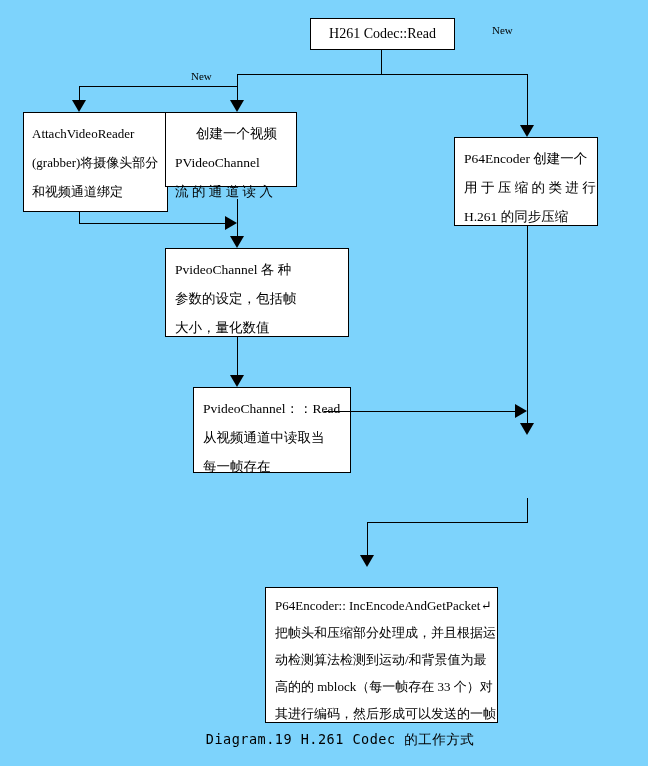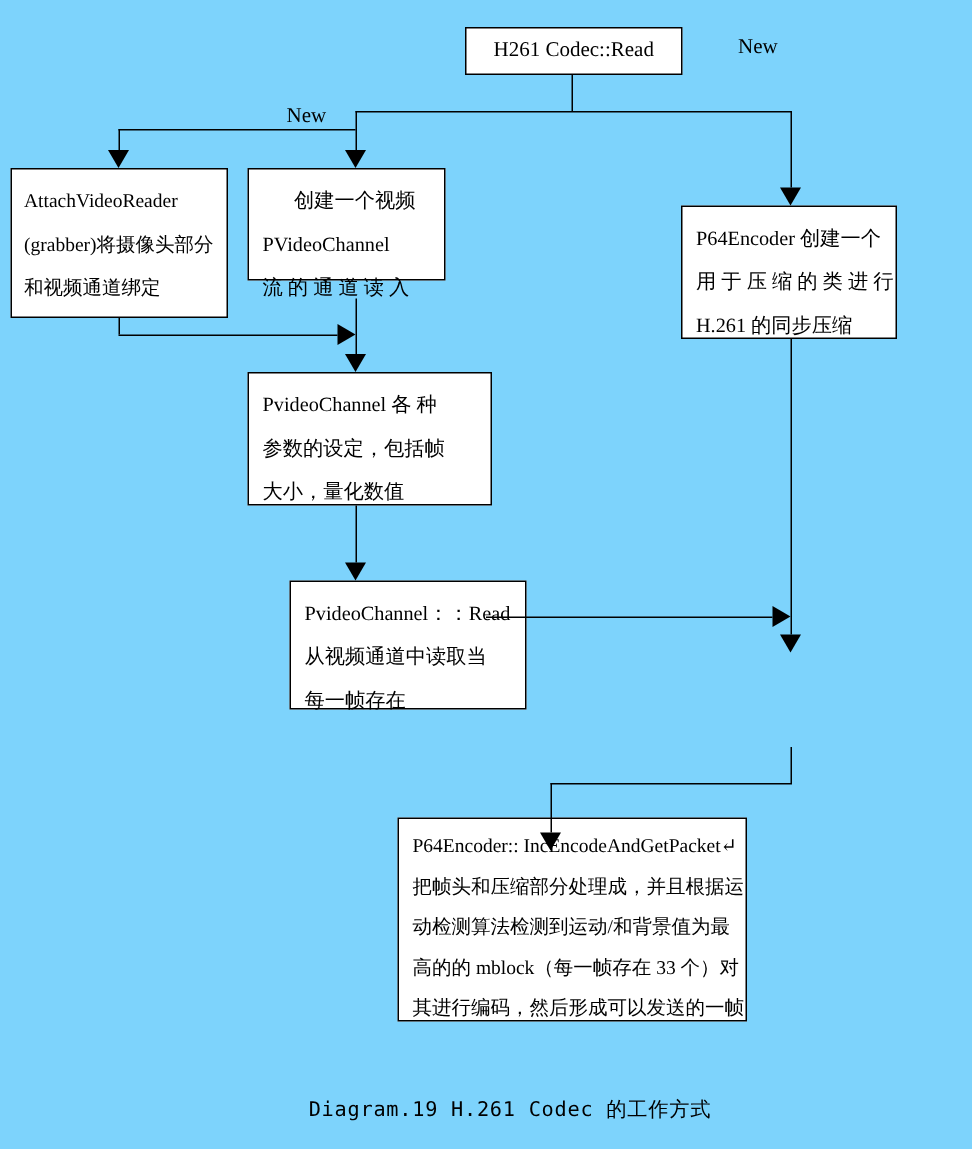--- a/index.html
+++ b/index.html
@@ -30,69 +30,69 @@
   .pf .ln{line-height:30px;font-size:12.5px;}
   .indent{text-indent:21px;}
   .lh{position:absolute;height:0;border-top:1px solid #000;}
   .lv{position:absolute;width:0;border-left:1px solid #000;}
   .arr-d{position:absolute;width:0;height:0;
     border-left:7px solid transparent;border-right:7px solid transparent;
     border-top:12px solid #000;}
   .arr-r{position:absolute;width:0;height:0;
     border-top:7px solid transparent;border-bottom:7px solid transparent;
     border-left:12px solid #000;}
-  .newlbl{position:absolute;font-size:14px;white-space:nowrap;}
+  .newlbl{position:absolute;font-size:11px;white-space:nowrap;}
   .caption{
     position:absolute;left:0;top:731px;width:680px;
     text-align:center;
     font-family:"DejaVu Sans Mono","Liberation Mono",monospace;
     font-size:13.5px;letter-spacing:0.5px;white-space:nowrap;
   }
 </style>
 </head>
 <body>
 
 <div id="canvas">
 
   <div class="box box-title" style="left:310px;top:18px;width:145px;height:32px;">
     <div class="ln">H261 Codec::Read</div>
   </div>
 
-  <div class="box" style="left:7px;top:112px;width:145px;height:100px;padding-left:8px;padding-right:2px;font-size:13px;">
+  <div class="box" style="left:23px;top:112px;width:145px;height:100px;padding-left:8px;padding-right:2px;font-size:13px;">
     <div class="ln">AttachVideoReader</div>
     <div class="ln">(grabber)将摄像头部分</div>
     <div class="ln">和视频通道绑定</div>
   </div>
 
   <div class="box" style="left:165px;top:112px;width:132px;height:75px;">
     <div class="ln indent">创建一个视频</div>
     <div class="ln">PVideoChannel</div>
     <div class="ln">流 的 通 道 读 入</div>
   </div>
 
   <div class="box" style="left:454px;top:137px;width:144px;height:89px;">
     <div class="ln">P64Encoder 创建一个</div>
     <div class="ln">用 于 压 缩 的 类 进 行</div>
     <div class="ln">H.261 的同步压缩</div>
   </div>
 
-  <div class="box" style="left:165px;top:248px;width:163px;height:89px;">
+  <div class="box" style="left:165px;top:248px;width:184px;height:89px;">
     <div class="ln">PvideoChannel 各 种</div>
     <div class="ln">参数的设定，包括帧</div>
     <div class="ln">大小，量化数值</div>
   </div>
 
   <div class="box" style="left:166px;top:387px;width:158px;height:86px;margin-left:27px;">
     <div class="ln">PvideoChannel：：Read</div>
     <div class="ln">从视频通道中读取当</div>
     <div class="ln">每一帧存在</div>
   </div>
 
 
-  <div class="box small" style="left:265px;top:545px;width:233px;height:136px;padding:4px 6px 0 9px;">
+  <div class="box small" style="left:265px;top:587px;width:233px;height:136px;padding:4px 6px 0 9px;">
     <div class="ln">P64Encoder:: IncEncodeAndGetPacket↵</div>
     <div class="ln">把帧头和压缩部分处理成，并且根据运</div>
     <div class="ln">动检测算法检测到运动/和背景值为最</div>
     <div class="ln">高的的 mblock（每一帧存在 33 个）对</div>
     <div class="ln">其进行编码，然后形成可以发送的一帧</div>
   </div>
 
   <div class="newlbl" style="left:191px;top:70px;">New</div>
   <div class="newlbl" style="left:492px;top:24px;">New</div>
 

